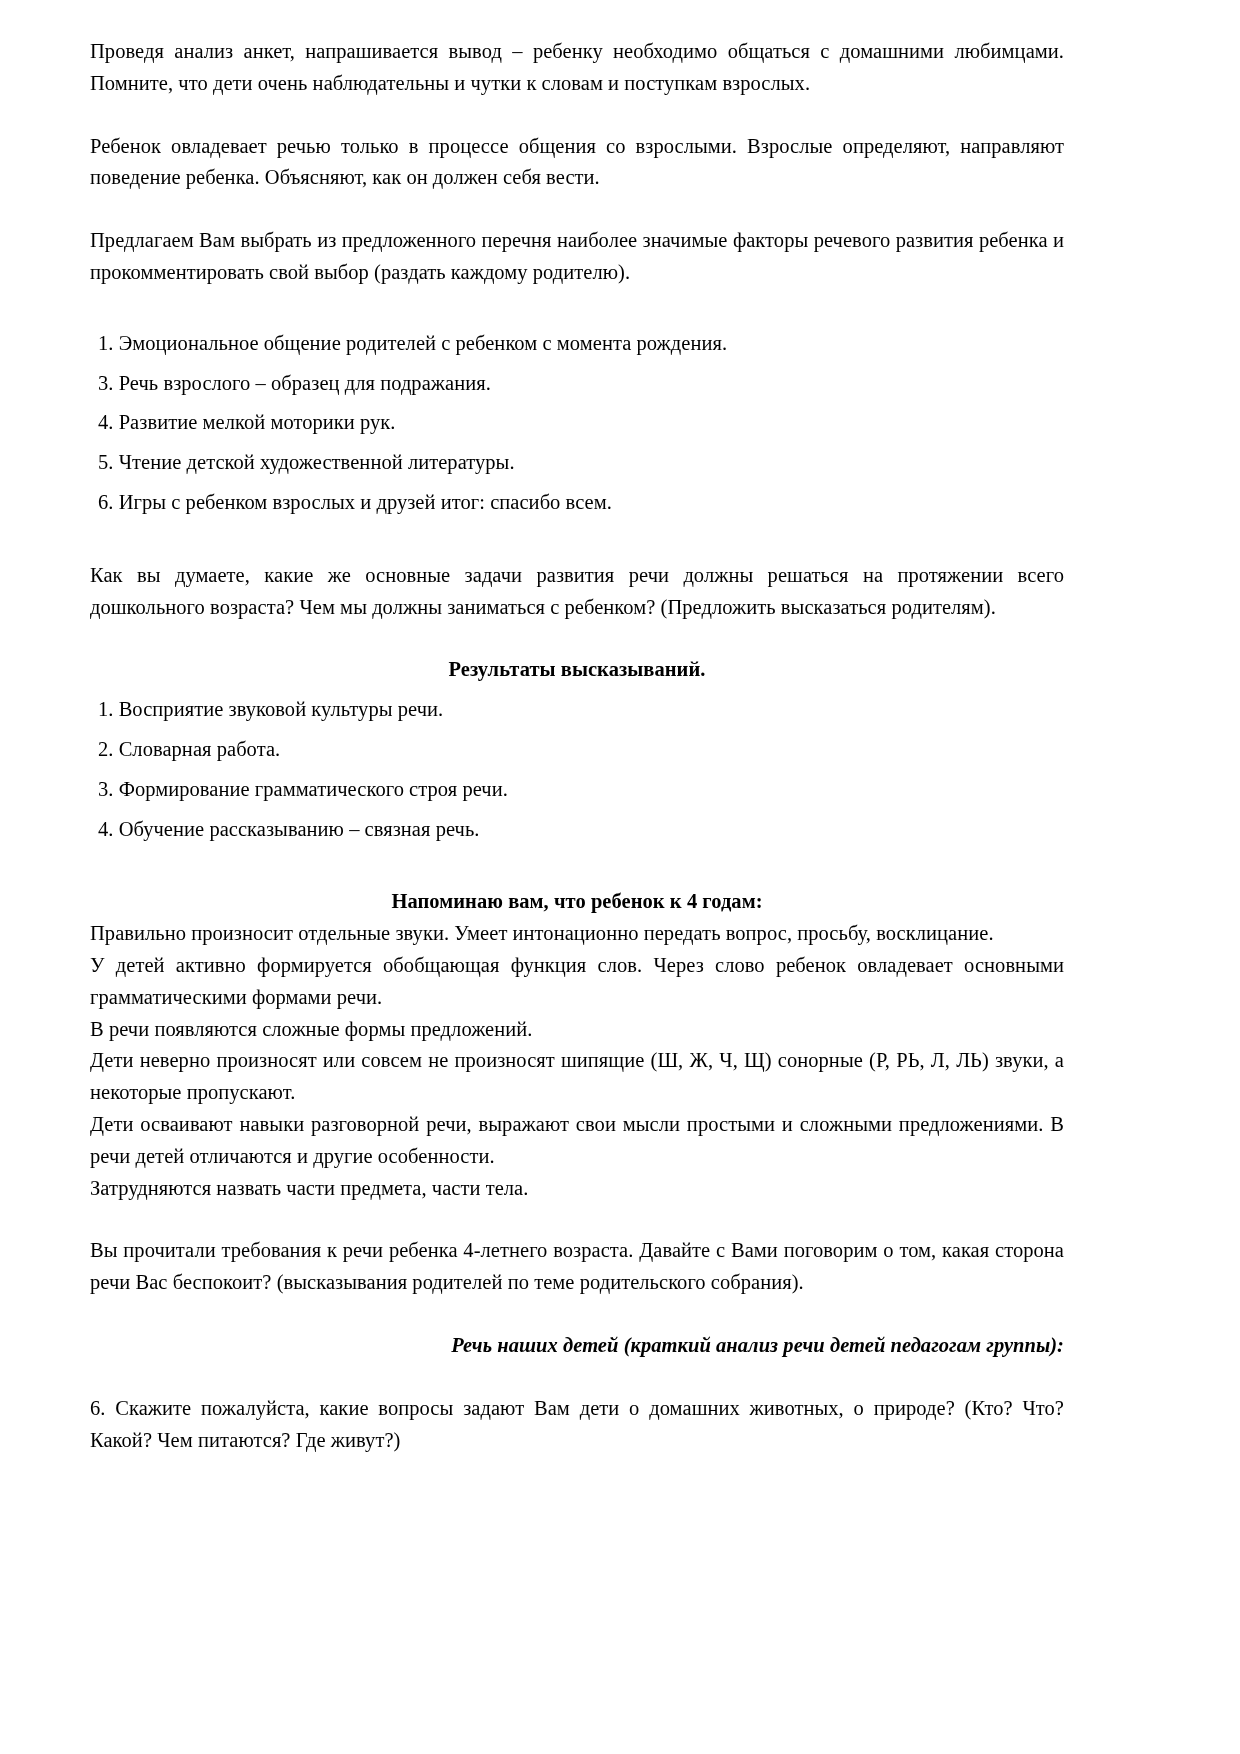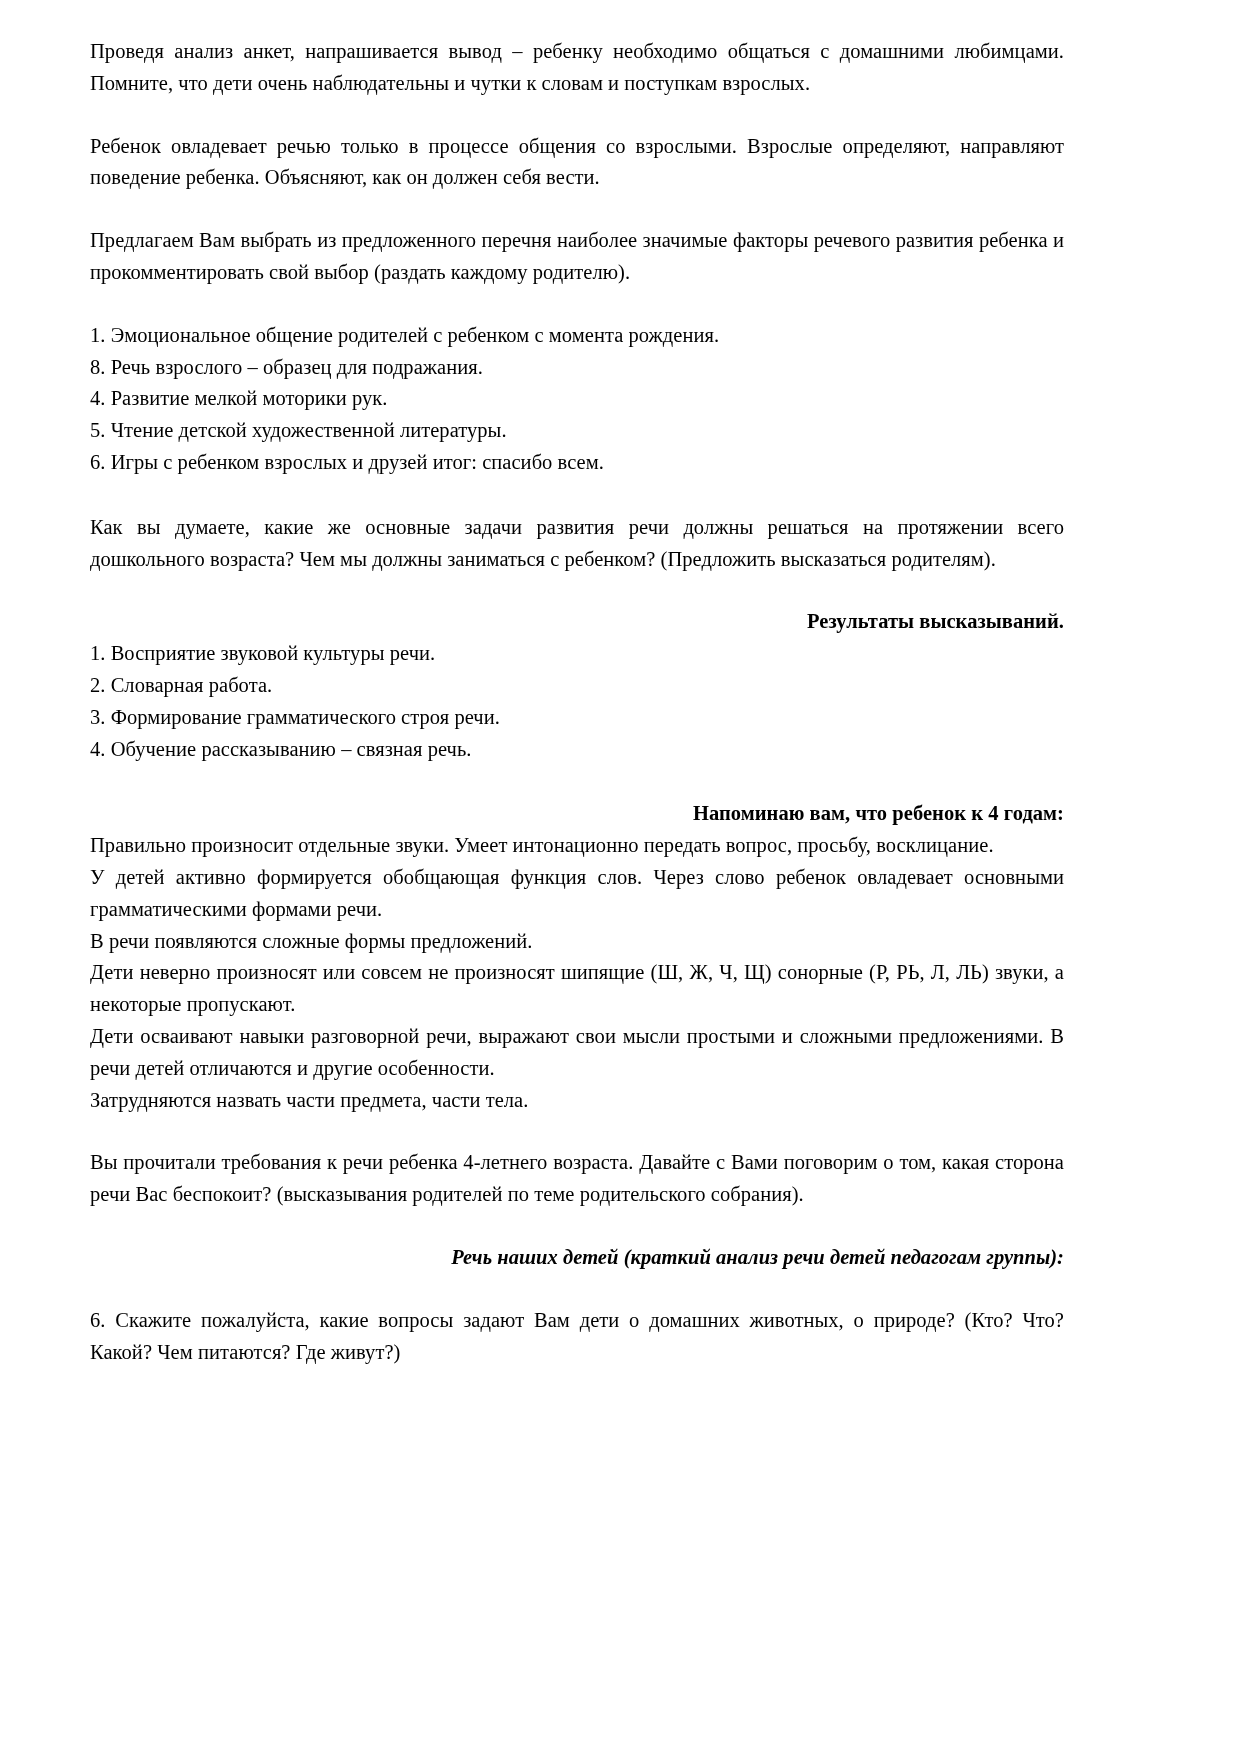--- a/index.html
+++ b/index.html
@@ -32,35 +32,35 @@
     text-align: justify;
     text-justify: inter-word;
     hyphens: none;
     letter-spacing: 0.05px;
   }
   p.just {
     text-align: justify;
   }
   p.bold {
     font-weight: bold;
-    text-align: right;
+    text-align: center;
   }
   p.bolditalic {
     font-weight: bold;
     font-style: italic;
     text-align: right;
   }
   
   .gap-sm { height: 31px; }
   .gap-md { height: 33px; }
   .list-line {
     font-size: 20.5px;
     line-height: 31.8px;
     text-align: left;
-    margin: 0;
+    margin: 8px;
   }
 </style>
 </head>
 <body>
 
 <div class="page">
   <div class="doc-body">
 
     <p class="just">Проведя анализ анкет, напрашивается вывод – ребенку необходимо общаться с домашними любимцами. Помните, что дети очень наблюдательны и чутки к словам и поступкам взрослых.</p>
 
@@ -68,21 +68,21 @@
 
     <p class="just">Ребенок овладевает речью только в процессе общения со взрослыми. Взрослые определяют, направляют поведение ребенка. Объясняют, как он должен себя вести.</p>
 
     <div class="gap-sm"></div>
 
     <p class="just">Предлагаем Вам выбрать из предложенного перечня наиболее значимые факторы речевого развития ребенка и прокомментировать свой выбор (раздать каждому родителю).</p>
 
     <div class="gap-sm"></div>
 
     <p class="list-line">1. Эмоциональное общение родителей с ребенком с момента рождения.</p>
-    <p class="list-line">8. Речь взрослого – образец для подражания.</p>
+    <p class="list-line">3. Речь взрослого – образец для подражания.</p>
     <p class="list-line">4. Развитие мелкой моторики рук.</p>
     <p class="list-line">5. Чтение детской художественной литературы.</p>
     <p class="list-line">6. Игры с ребенком взрослых и друзей итог: спасибо всем.</p>
 
     <div class="gap-md"></div>
 
     <p class="just">Как вы думаете, какие же основные задачи развития речи должны решаться на протяжении всего дошкольного возраста? Чем мы должны заниматься с ребенком? (Предложить высказаться родителям).</p>
 
     <div class="gap-sm"></div>
 

